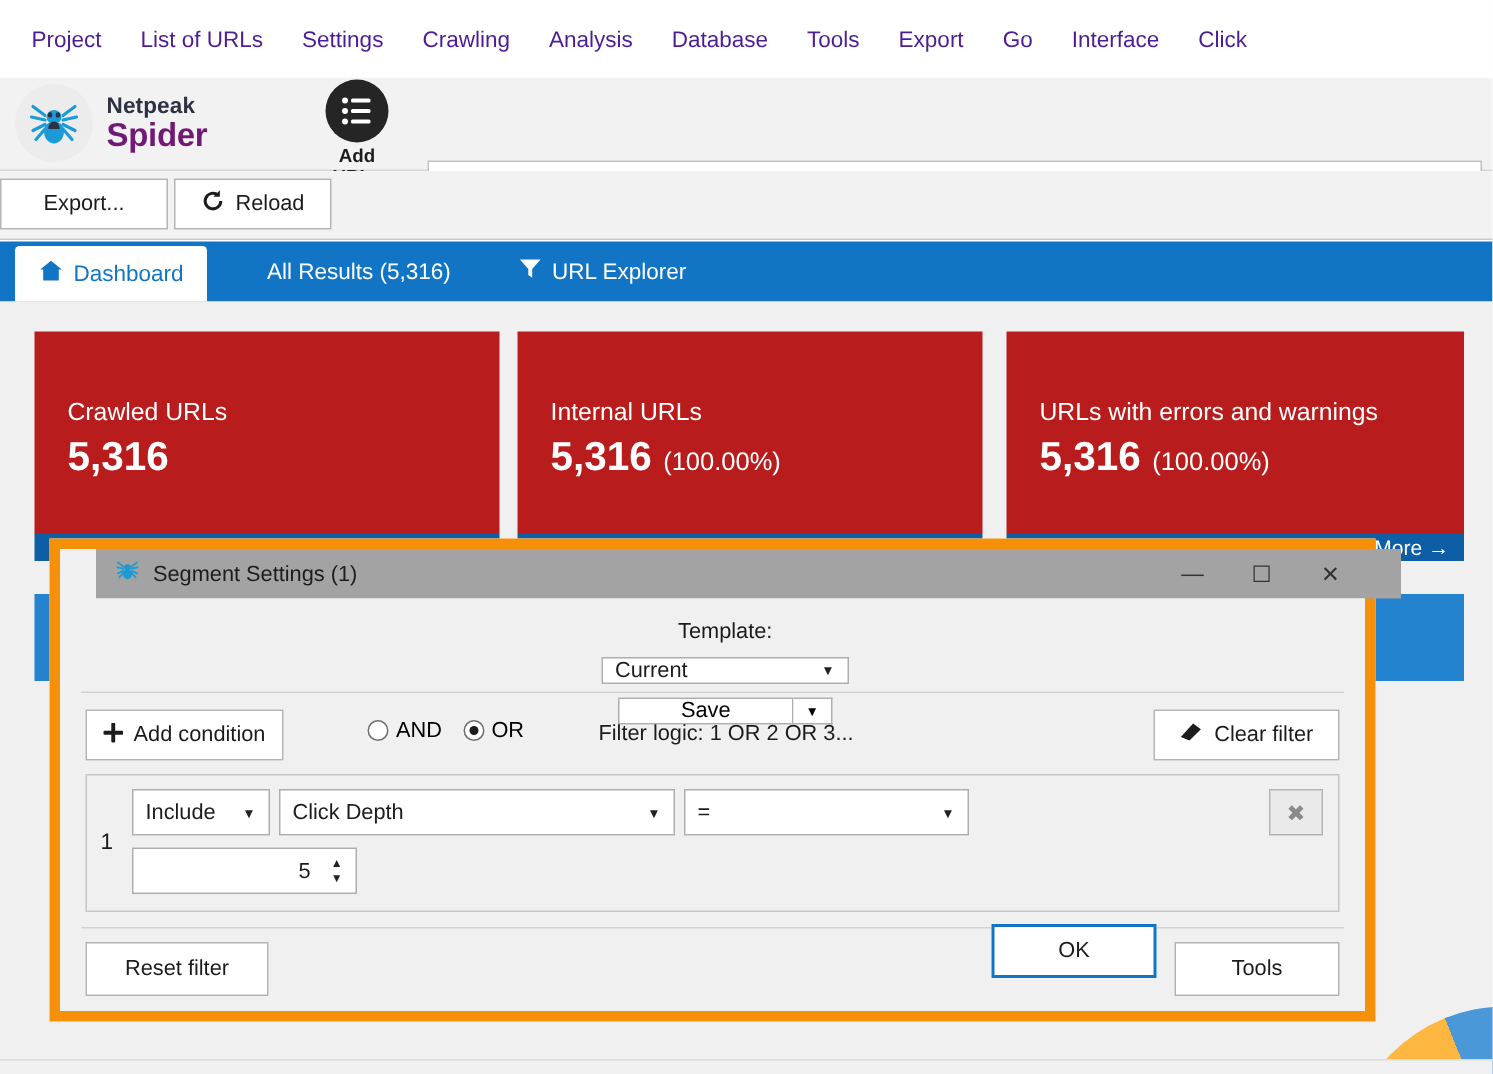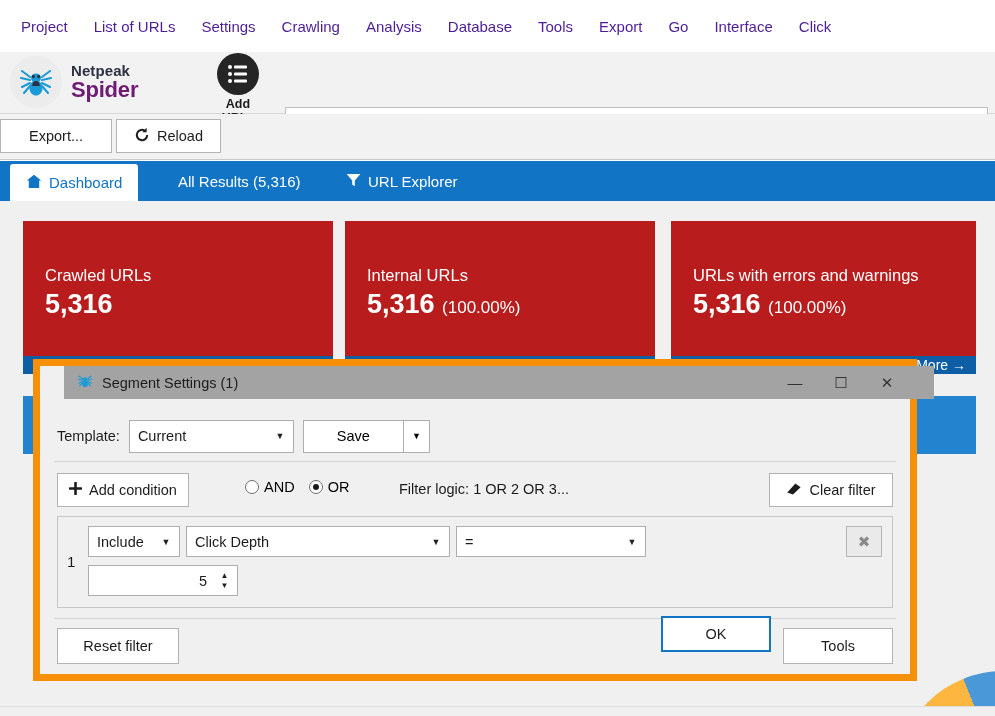--- a/index.html
+++ b/index.html
@@ -148,34 +148,34 @@
   .dlg-title .t { font-size:14.5px; color:#1c1c1c; }
   .wbtn {
     position:absolute; top:0; width:46px; height:33px;
     display:flex; align-items:center; justify-content:center; cursor:pointer;
     font-size:15px; color:#333;
   }
   #win-min { right:92px; } #win-max { right:46px; } #win-close { right:0px; }
 
   .dlg-body { position:absolute; left:0; top:33px; right:0; bottom:0; background:#f0f0f0; }
 
-  .tpl-row { position:absolute; left:0; top:14px; width:100%; height:46px; display:flex; align-items:center; padding-left:17px; gap:9px; }
+  .tpl-row { position:absolute; left:0; top:14px; width:100%; height:46px; display:flex; align-items:center; padding-left:17px; gap:9px;flex-direction:column; }
   .tpl-label { font-size:14.5px; color:#1c1c1c; }
   .combo {
     background:#ffffff; border:1px solid #aeaeae; height:33px; position:relative;
     display:flex; align-items:center; padding-left:8px; font-size:14.5px; color:#1c1c1c; cursor:pointer;
   }
   .combo .arrow {
     position:absolute; right:0; top:0; width:26px; height:100%;
     display:flex; align-items:center; justify-content:center; font-size:9px; color:#222;
   }
   #template-combo { width:165px; }
   .split { display:flex; height:33px; }
   .split .main {
-    background:#ffffff; border:1px solid #aeaeae; width:101px;
+    background:#ffffff; border:1px solid #aeaeae; width:117px;
     display:flex; align-items:center; justify-content:center; font-size:14.5px; cursor:pointer;
   }
   .split .drop {
     background:#ffffff; border:1px solid #aeaeae; border-left:none; width:26px;
     display:flex; align-items:center; justify-content:center; font-size:9px; cursor:pointer;
   }
 
   .sep-line { position:absolute; left:14px; right:14px; top:62px; height:1px; background:#d3d3d3; }
 
   .cond-toolbar { position:absolute; left:17px; top:74px; right:17px; height:38px; }

